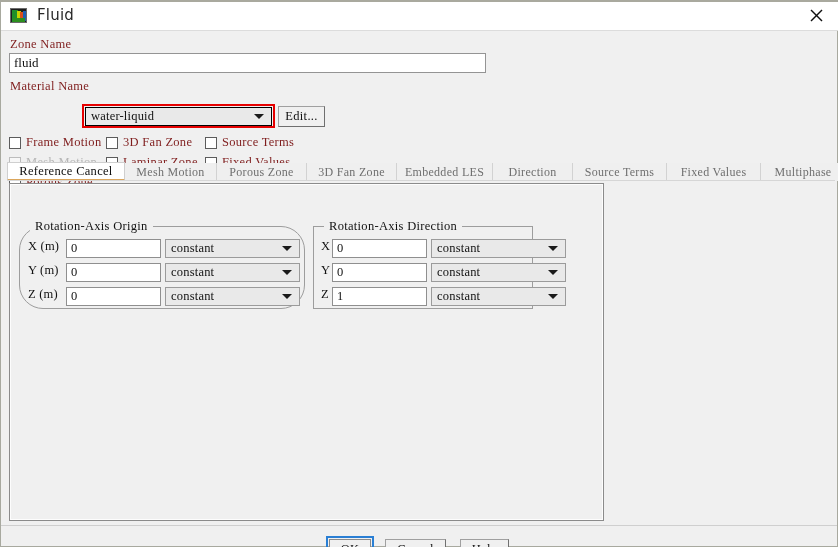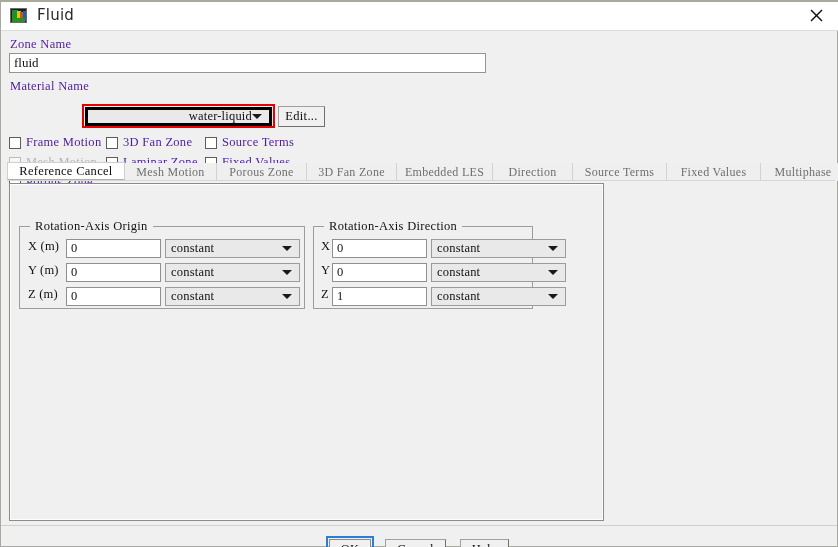--- a/index.html
+++ b/index.html
@@ -59,21 +59,21 @@
 
   
   #body {
     position: absolute; left: 0; top: 31px;
     width: 836px; height: 514px;
     background: #f0f0f0;
   }
 
   .lbl {
     font-family: "Liberation Serif", "DejaVu Serif", serif;
-    font-size: 12.5px; color: #4c1d95;
+    font-size: 12.5px; color: #7f1d1d;
     letter-spacing: .3px;
     white-space: nowrap;
   }
 
   #zone-name-label { position: absolute; left: 9px; top: 6px; }
 
   #zone-name-input {
     position: absolute; left: 8px; top: 22px;
     width: 477px; height: 20px;
     background: #ffffff;
@@ -92,22 +92,22 @@
     width: 193px; height: 24px;
     border: 2px solid #e60000;
     pointer-events: none;
     z-index: 5;
   }
 
   #material-combo {
     position: absolute; left: 84px; top: 76px;
     width: 187px; height: 19px;
     background: #e9e9e9;
-    border: 3px solid #000000;
-    display: flex; align-items: center; text-align: right;
+    border: 1px solid #000000;
+    display: flex; align-items: center;
   }
   #material-combo .cv {
     font-family: "Liberation Serif", "DejaVu Serif", serif;
     font-size: 12.5px; color: #111; padding-left: 5px;
     letter-spacing: .2px;
     flex: 1; white-space: nowrap; overflow: hidden;
   }
   .arrow {
     width: 0; height: 0;
     border-left: 5px solid transparent;
@@ -184,21 +184,21 @@
     border: 1px solid #9d9d9d;
     background: transparent;
   }
   .groupbox > .gtitle {
     position: absolute; left: 10px; top: -8px;
     background: #f0f0f0; padding: 0 5px;
     font-family: "Liberation Serif", "DejaVu Serif", serif;
     font-size: 12.5px; color: #111; letter-spacing: .3px;
     white-space: nowrap;
   }
-  #group-origin    { left: 9px;  top: 42px; width: 286px; height: 83px; }
+  #group-origin    { left: 9px;  top: 42px; width: 286px; height: 83px; border-radius: 24px; }
   #group-direction { left: 303px;top: 42px; width: 220px; height: 83px; }
 
   .fld-row { position: absolute; display: flex; }
   .fld-label {
     font-family: "Liberation Serif", "DejaVu Serif", serif;
     font-size: 12.5px; color: #111; letter-spacing: .2px;
     white-space: nowrap; flex: none;
   }
   .txtin {
     background: #ffffff;

